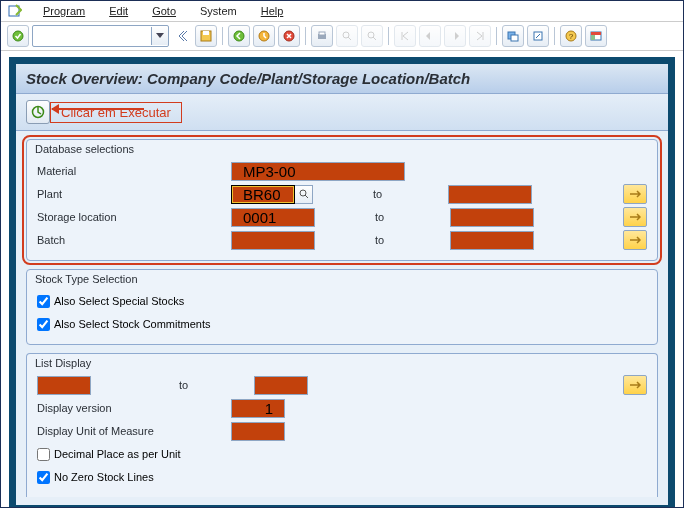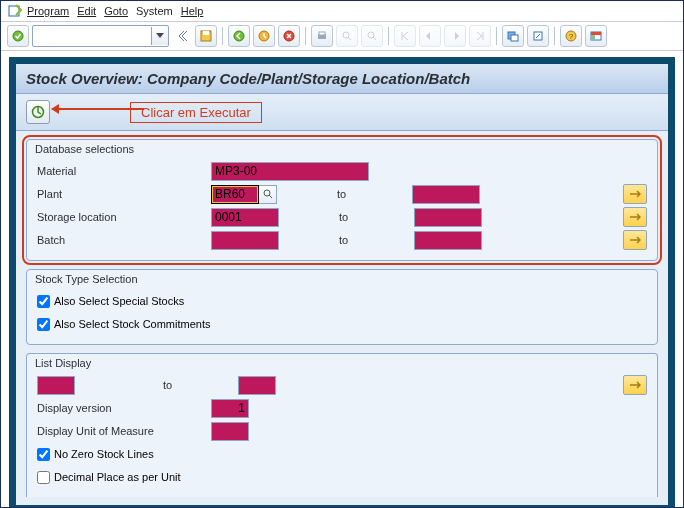--- a/index.html
+++ b/index.html
@@ -1,43 +1,43 @@
 <!DOCTYPE html>
 <html><head>
 <meta charset="utf-8">
 <style>
   html,body{margin:0;padding:0;font-family:Arial,Helvetica,sans-serif;font-size:11px;background:#fff;}
   body{position:relative;width:684px;height:508px;overflow:hidden;border:1px solid #1b2e56;box-sizing:border-box;}
-  .menubar{display:flex;gap:0;padding:2px 6px;background:#fff;border-bottom:1px solid #ccc;}
+  .menubar{display:flex;gap:16px;padding:2px 6px;background:#fff;border-bottom:1px solid #ccc;}
   .menubar .sap-ico{width:16px;height:16px;display:inline-flex;align-items:center;justify-content:center;}
   .menubar .m-item{padding:2px 4px;color:#222;cursor:default;}
   .menubar .m-item span.u{text-decoration:underline;}
   .toolbar{display:flex;align-items:center;gap:3px;padding:3px 6px;background:#fff;border-bottom:1px solid #ccc;}
   .tb-btn{width:20px;height:20px;border:1px solid #b9c6d6;border-radius:3px;background:linear-gradient(#fefefe,#e6edf5);display:inline-flex;align-items:center;justify-content:center;cursor:pointer;}
   .tb-btn.flat{border:none;background:none;}
   .combo{display:inline-flex;align-items:center;border:1px solid #8ea6c4;border-radius:2px;height:20px;background:#fff;}
   .combo input{border:none;outline:none;width:110px;height:18px;padding:0 4px;font-size:11px;}
   .combo .arr{width:16px;height:18px;border-left:1px solid #8ea6c4;display:inline-flex;align-items:center;justify-content:center;background:linear-gradient(#fefefe,#e6edf5);}
   .sep{width:1px;height:18px;background:#b9c6d6;margin:0 2px;}
   .content{padding:6px 8px 10px 8px;background:#fff;}
   .window{border:7px solid #0c4a6e;}
   .title-bar{background:linear-gradient(#dbe7f3,#b8ceea);padding:6px 10px;font-style:italic;font-weight:bold;font-size:15px;color:#2a2f36;border-bottom:1px solid #8faad0;}
   .app-toolbar{background:linear-gradient(#e5eef8,#cfdff1);padding:6px 10px;display:flex;align-items:center;border-bottom:1px solid #8faad0;position:relative;}
   .exec-btn{width:22px;height:22px;border:1px solid #8a9db4;border-radius:3px;background:linear-gradient(#fefefe,#e2eaf3);display:inline-flex;align-items:center;justify-content:center;cursor:pointer;}
-  .annot-box{border:1px solid #d23c1e;color:#d23c1e;padding:2px 10px;margin-left:80px;font-size:13px;}
+  .annot-box{border:1px solid #d23c1e;color:#d23c1e;padding:2px 10px;font-size:13px;}
   .annot-arrow{position:absolute;left:36px;top:14px;height:2px;width:92px;background:#d23c1e;}
   .annot-arrow::before{content:"";position:absolute;left:-6px;top:-4px;border:5px solid transparent;border-right:8px solid #d23c1e;}
   .body{padding:8px 10px;background:#e6eff8;height:100%;}
   .group{border:1px solid #8faad0;border-radius:4px;background:#edf3fa;margin-bottom:8px;position:relative;}
   .group.red-outline{outline:2px solid #d23c1e;outline-offset:2px;}
   .group-title{font-size:11px;padding:3px 8px 1px 8px;color:#2a2f36;}
   .group-body{padding:3px 10px 8px 10px;}
   .row{display:flex;align-items:center;height:22px;margin:1px 0;}
-  .lbl{width:174px;color:#2a2f36;}
-  .inp{border:1px solid #8ea6c4;height:17px;padding:0 3px;font-size:12px;background:#be185d;}
+  .lbl{width:194px;color:#2a2f36;}
+  .inp{border:1px solid #8ea6c4;height:17px;padding:0 11px;font-size:15px;background:#c2410c;}
   .inp.w-mat{width:150px;}
   .inp.w-sm{width:60px;}
   .inp.w-tiny{width:30px;}
   .inp.sel{border:1px solid #000;box-shadow:0 0 0 1px #f0c030 inset;}
   .vh{width:17px;height:17px;border:1px solid #8ea6c4;border-left:none;display:inline-flex;align-items:center;justify-content:center;background:linear-gradient(#fefefe,#e6edf5);cursor:pointer;}
   .to{width:75px;text-align:left;color:#2a2f36;margin-left:60px;}
   .multi{margin-left:auto;width:22px;height:18px;border:1px solid #8ea6c4;border-radius:2px;background:linear-gradient(#ffe79a,#ffd24a);display:inline-flex;align-items:center;justify-content:center;cursor:pointer;}
   .cb{display:inline-flex;align-items:center;gap:4px;}
   .cb input{margin:0;}
   svg{display:block;}
@@ -273,28 +273,28 @@
           <div class="row">
             <span class="lbl">Display version</span>
             <input class="inp w-tiny" style="text-align: right;" value="1">
           </div>
           <div class="row">
             <span class="lbl">Display Unit of Measure</span>
             <input class="inp w-tiny" value="" style="">
           </div>
           <div class="row">
               <label class="cb">
+                <input type="checkbox" style="">
+                <span>Decimal Place as per Unit</span>
+              </label>
+            </div>
+          <div class="row">
+              <label class="cb">
                 <input type="checkbox" checked="" style="">
                 <span>No Zero Stock Lines</span>
               </label>
             </div>
-          <div class="row">
-              <label class="cb">
-                <input type="checkbox" style="">
-                <span>Decimal Place as per Unit</span>
-              </label>
-            </div>
         </div>
       </div>
 
     </div>
   </div>
 </div>
 
 </body></html>

